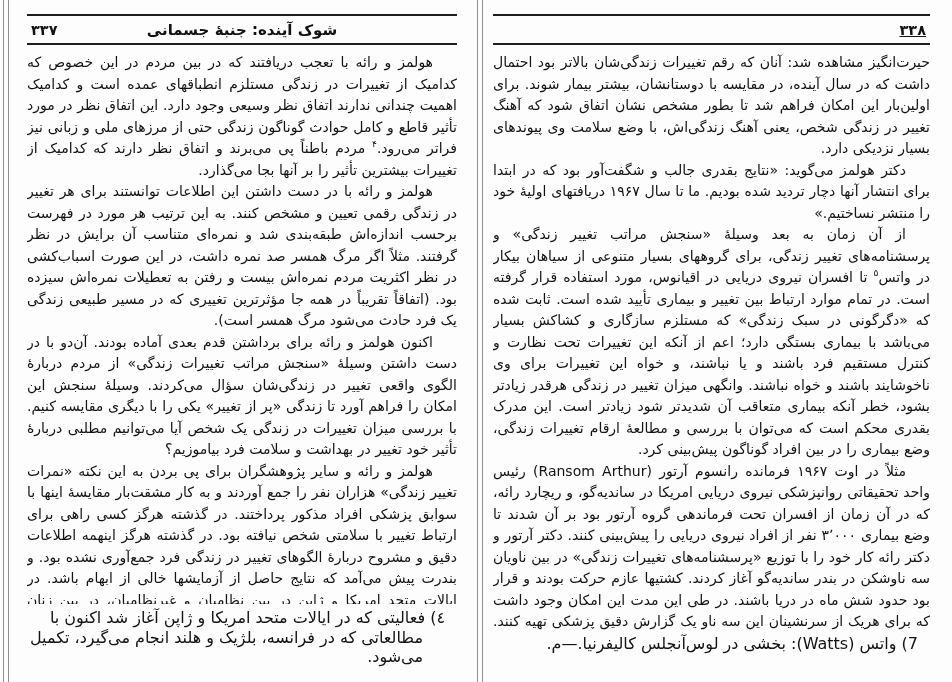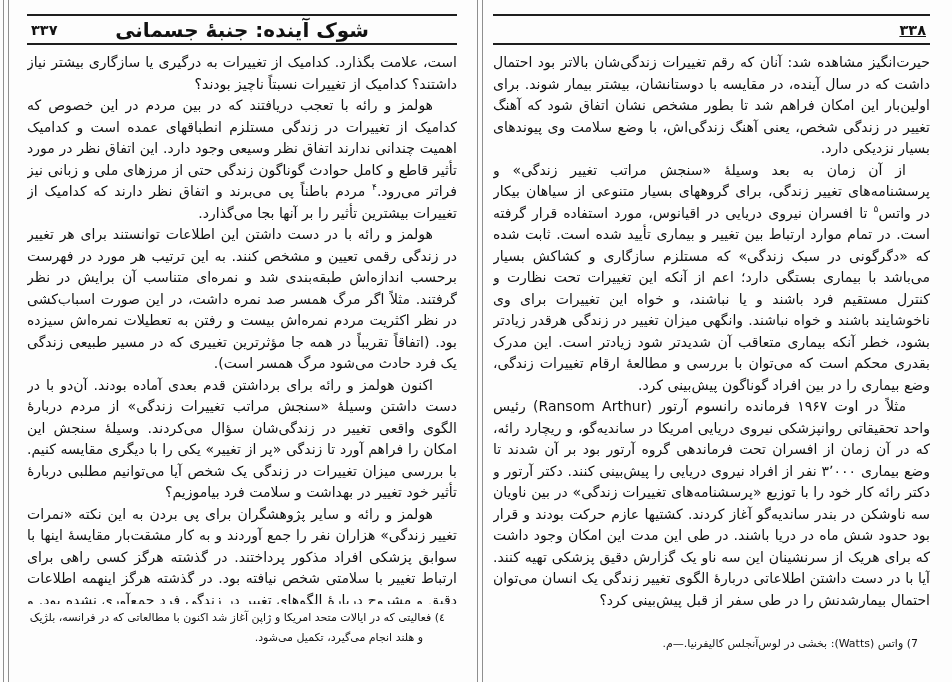--- a/index.html
+++ b/index.html
@@ -44,21 +44,21 @@
     margin-top: 14px;
     height: 27px;
     border-top: 2px solid #1e1e1e;
     border-bottom: 2px solid #1e1e1e;
     display: flex;
     align-items: center;
     justify-content: center;
   }
   .running-title {
     font-weight: bold;
-    font-size: 20px;
+    font-size: 15px;
     white-space: nowrap;
   }
   .page-number {
     position: absolute;
     top: 50%;
     transform: translateY(-50%);
     font-weight: bold;
     font-size: 14.5px;
   }
   .pn-outer-left  { left: 4px; }
@@ -87,21 +87,21 @@
 
   .footnotes {
     position: absolute;
     right: 0;
     left: 0;
   }
   #page-left  .footnotes { top: 608px; }
   #page-right .footnotes { top: 634px; }
   .footnote {
     margin: 0;
-    font-size: 11px;
+    font-size: 16px;
     line-height: 19.5px;
     text-align: right;
     padding-right: 34px;
     text-indent: -22px;
     color: #121212;
   }
 </style>
 </head>
 <body>
 
@@ -109,37 +109,37 @@
 
   <div class="edge" id="edge-left"></div>
   <div class="edge" id="edge-center"></div>
 
   <section class="page" id="page-left" dir="rtl">
     <header class="page-header">
       <span class="page-number pn-outer-left">۳۳۷</span>
       <span class="running-title">شوک آینده: جنبهٔ جسمانی</span>
     </header>
     <div class="page-body">
-        <p class="para"><span>است، علامت بگذارد. کدامیک از تغییرات به درگیری یا سازگاری بیشتر نیاز داشتند؟ کدامیک از تغییرات نسبتاً ناچیز بودند؟</span></p>
         <p class="para indent"><span>هولمز و رائه با تعجب دریافتند که در بین مردم در این خصوص که کدامیک از تغییرات در زندگی مستلزم انطباقهای عمده است و کدامیک اهمیت چندانی ندارند اتفاق نظر وسیعی وجود دارد. این اتفاق نظر در مورد تأثیر قاطع و کامل حوادث گوناگون زندگی حتی از مرزهای ملی و زبانی نیز فراتر می‌رود.</span><sup>۴</sup><span> مردم باطناً پی می‌برند و اتفاق نظر دارند که کدامیک از تغییرات بیشترین تأثیر را بر آنها بجا می‌گذارد.</span></p>
         <p class="para indent"><span>هولمز و رائه با در دست داشتن این اطلاعات توانستند برای هر تغییر در زندگی رقمی تعیین و مشخص کنند. به این ترتیب هر مورد در فهرست برحسب اندازه‌اش طبقه‌بندی شد و نمره‌ای متناسب آن برایش در نظر گرفتند. مثلاً اگر مرگ همسر صد نمره داشت، در این صورت اسباب‌کشی در نظر اکثریت مردم نمره‌اش بیست و رفتن به تعطیلات نمره‌اش سیزده بود. (اتفاقاً تقریباً در همه جا مؤثرترین تغییری که در مسیر طبیعی زندگی یک فرد حادث می‌شود مرگ همسر است).</span></p>
         <p class="para indent"><span>اکنون هولمز و رائه برای برداشتن قدم بعدی آماده بودند. آن‌دو با در دست داشتن وسیلهٔ «سنجش مراتب تغییرات زندگی» از مردم دربارهٔ الگوی واقعی تغییر در زندگی‌شان سؤال می‌کردند. وسیلهٔ سنجش این امکان را فراهم آورد تا زندگی «پر از تغییر» یکی را با دیگری مقایسه کنیم. با بررسی میزان تغییرات در زندگی یک شخص آیا می‌توانیم مطلبی دربارهٔ تأثیر خود تغییر در بهداشت و سلامت فرد بیاموزیم؟</span></p>
         <p class="para indent"><span>هولمز و رائه و سایر پژوهشگران برای پی بردن به این نکته «نمرات تغییر زندگی» هزاران نفر را جمع آوردند و به کار مشقت‌بار مقایسهٔ اینها با سوابق پزشکی افراد مذکور پرداختند. در گذشته هرگز کسی راهی برای ارتباط تغییر با سلامتی شخص نیافته بود. در گذشته هرگز اینهمه اطلاعات دقیق و مشروح دربارهٔ الگوهای تغییر در زندگی فرد جمع‌آوری نشده بود. و بندرت پیش می‌آمد که نتایج حاصل از آزمایشها خالی از ابهام باشد. در ایالات متحد امریکا و ژاپن در بین نظامیان و غیرنظامیان، در بین زنان آبستن، در بین خانواده‌های مبتلا به بیماری سرطان خون، در بین ورزشکاران دانشکده‌ها و بازنشستگان، یک الگوی یکسان و</span></p>
       </div>
     <div class="footnotes">
         <p class="footnote">٤) فعالیتی که در ایالات متحد امریکا و ژاپن آغاز شد اکنون با مطالعاتی که در فرانسه، بلژیک و هلند انجام می‌گیرد، تکمیل می‌شود.</p>
       </div>
   </section>
 
   <section class="page" id="page-right" dir="rtl">
     <header class="page-header">
       <span class="page-number pn-outer-right">۳۳۸</span>
     </header>
     <div class="page-body">
         <p class="para"><span>حیرت‌انگیز مشاهده شد: آنان که رقم تغییرات زندگی‌شان بالاتر بود احتمال داشت که در سال آینده، در مقایسه با دوستانشان، بیشتر بیمار شوند. برای اولین‌بار این امکان فراهم شد تا بطور مشخص نشان اتفاق شود که آهنگ تغییر در زندگی شخص، یعنی آهنگ زندگی‌اش، با وضع سلامت وی پیوندهای بسیار نزدیکی دارد.</span></p>
+        <p class="para indent"><span>دکتر هولمز می‌گوید: «نتایج بقدری جالب و شگفت‌آور بود که در ابتدا برای انتشار آنها دچار تردید شده بودیم. ما تا سال ۱۹۶۷ دریافتهای اولیهٔ خود را منتشر نساختیم.»</span></p>
         <p class="para indent"><span>از آن زمان به بعد وسیلهٔ «سنجش مراتب تغییر زندگی» و پرسشنامه‌های تغییر زندگی، برای گروههای بسیار متنوعی از سیاهان بیکار در واتس</span><sup>۵</sup><span> تا افسران نیروی دریایی در اقیانوس، مورد استفاده قرار گرفته است. در تمام موارد ارتباط بین تغییر و بیماری تأیید شده است. ثابت شده که «دگرگونی در سبک زندگی» که مستلزم سازگاری و کشاکش بسیار می‌باشد با بیماری بستگی دارد؛ اعم از آنکه این تغییرات تحت نظارت و کنترل مستقیم فرد باشند و یا نباشند، و خواه این تغییرات برای وی ناخوشایند باشند و خواه نباشند. وانگهی میزان تغییر در زندگی هرقدر زیادتر بشود، خطر آنکه بیماری متعاقب آن شدیدتر شود زیادتر است. این مدرک بقدری محکم است که می‌توان با بررسی و مطالعهٔ ارقام تغییرات زندگی، وضع بیماری را در بین افراد گوناگون پیش‌بینی کرد.</span></p>
         <p class="para indent"><span>مثلاً در اوت ۱۹۶۷ فرمانده رانسوم آرتور (Ransom Arthur) رئیس واحد تحقیقاتی روانپزشکی نیروی دریایی امریکا در ساندیه‌گو، و ریچارد رائه، که در آن زمان از افسران تحت فرماندهی گروه آرتور بود بر آن شدند تا وضع بیماری ۳٬۰۰۰ نفر از افراد نیروی دریایی را پیش‌بینی کنند. دکتر آرتور و دکتر رائه کار خود را با توزیع «پرسشنامه‌های تغییرات زندگی» در بین ناویان سه ناوشکن در بندر ساندیه‌گو آغاز کردند. کشتیها عازم حرکت بودند و قرار بود حدود شش ماه در دریا باشند. در طی این مدت این امکان وجود داشت که برای هریک از سرنشینان این سه ناو یک گزارش دقیق پزشکی تهیه کنند. آیا با در دست داشتن اطلاعاتی دربارهٔ الگوی تغییر زندگی یک انسان می‌توان احتمال بیمارشدنش را در طی سفر از قبل پیش‌بینی کرد؟</span></p>
       </div>
     <div class="footnotes">
         <p class="footnote">7) واتس (Watts): بخشی در لوس‌آنجلس کالیفرنیا.—م.</p>
       </div>
   </section>
 
 </div>
 

